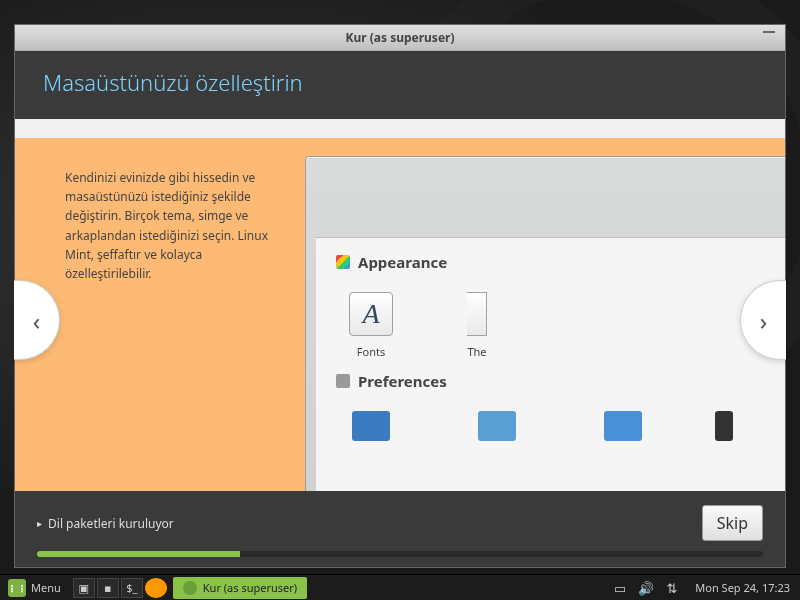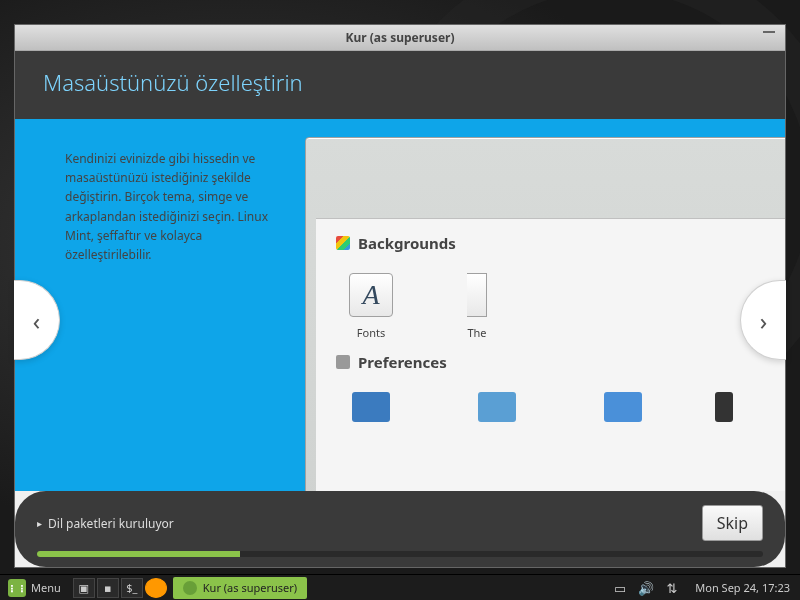--- a/index.html
+++ b/index.html
@@ -7,21 +7,21 @@
 .desktop-bg { position: absolute; inset: 0; background: radial-gradient(ellipse at 30% 40%, #3a3a3a 0%, #1a1a1a 60%); }
 .desktop-bg::before { content: ""; position: absolute; right: -50px; top: -50px; width: 400px; height: 400px; border-radius: 50%; border: 40px solid #2a2a2a; opacity: 0.3; }
 
 .installer-window { position: absolute; left: 14px; top: 24px; right: 14px; height: 544px; background: #f0f0f0; border: 1px solid #666; display: flex; flex-direction: column; }
 .titlebar { height: 26px; background: linear-gradient(#e0e0e0, #c0c0c0); border-bottom: 1px solid #aaa; display: flex; align-items: center; justify-content: center; position: relative; font-size: 12px; color: #444; font-weight: bold; }
 .titlebar .min { position: absolute; right: 10px; top: 6px; width: 12px; height: 2px; background: #666; }
 
 .header-band { background: #3a3a3a; color: #7dd3fc; padding: 16px 28px 22px; }
 .header-band h1 { font-size: 22px; font-weight: 300; }
 
-.slide-area { flex: 1; background: #0ea5e9; position: relative; display: flex; overflow: hidden; }
+.slide-area { flex: 1; background: #fdba74; position: relative; display: flex; overflow: hidden; margin-top: 19px; }
 .slide-text { width: 290px; padding: 30px 24px 0 50px; font-size: 12px; color: #444; line-height: 1.6; }
 .slide-preview { flex: 1; position: relative; padding-top: 18px; }
 
 .preview-window { position: absolute; left: 0; top: 18px; right: -20px; bottom: -20px; background: linear-gradient(#d8dbd9, #cfd2d0); border: 1px solid #a0a0a0; border-radius: 4px 0 0 0; box-shadow: inset 0 1px 0 #fff; }
 .preview-inner { position: absolute; left: 10px; right: 0; top: 80px; bottom: 0; background: #f5f5f5; border-top: 1px solid #c0c0c0; padding: 14px 0 0 20px; }
 .section-head { display: flex; align-items: center; gap: 8px; font-size: 15px; color: #444; font-weight: bold; margin-bottom: 20px; }
 .section-head.prefs { margin-top: 12px; }
 .appearance-icon { width: 14px; height: 14px; background: linear-gradient(135deg,#e74c3c 0 25%,#f1c40f 25% 50%,#2ecc71 50% 75%,#3498db 75%); border-radius: 2px; }
 .prefs-icon { width: 14px; height: 14px; background: #999; border-radius: 2px; }
 
@@ -31,21 +31,21 @@
 .bg-thumb { width: 32px; height: 26px; background: linear-gradient(90deg,#c0392b 0 20%,#e67e22 20% 40%,#f1c40f 40% 60%,#27ae60 60% 80%,#2980b9 80%); border-radius: 2px; }
 .fx-thumb { width: 30px; height: 30px; background: radial-gradient(circle at 30% 30%,#5dade2,#2471a3); border-radius: 3px; position: relative; }
 .fx-thumb::after { content: "✦"; position: absolute; right: -2px; top: -4px; color: #f4d03f; font-size: 12px; }
 .font-thumb { font-family: Georgia, serif; font-style: italic; color: #34495e; font-size: 28px; }
 .pref-thumb { width: 38px; height: 30px; border-radius: 3px; }
 
 .nav-btn { position: absolute; top: 280px; width: 46px; height: 80px; background: #fff; border: 1px solid #d0d0d0; box-shadow: 0 2px 6px rgba(0,0,0,.15); display: flex; align-items: center; justify-content: center; font-size: 24px; color: #555; cursor: pointer; }
 .nav-prev { left: 14px; border-radius: 0 40px 40px 0; border-left: none; }
 .nav-next { right: 14px; border-radius: 40px 0 0 40px; border-right: none; }
 
-.footer { background: #3a3a3a; color: #ddd; padding: 14px 22px 10px; display: flex; flex-direction: column; gap: 10px; border-radius: 31px; }
+.footer { background: #3a3a3a; color: #ddd; padding: 14px 22px 10px; display: flex; flex-direction: column; gap: 10px; }
 .footer-row { display: flex; align-items: center; justify-content: space-between; }
 .status-text { font-size: 12px; display: flex; align-items: center; gap: 6px; }
 .status-text::before { content: "▸"; font-size: 10px; }
 .skip-btn { background: linear-gradient(#fafafa,#e0e0e0); border: 1px solid #999; border-radius: 3px; padding: 6px 14px; font-size: 16px; color: #333; cursor: pointer; }
 .progress-track { height: 6px; background: #2a2a2a; border-radius: 3px; overflow: hidden; }
 .progress-fill { height: 100%; background: #8bc34a; width: 28%; }
 
 .panel { position: absolute; left: 0; right: 0; bottom: 0; height: 26px; background: #1c1c1c; display: flex; align-items: center; color: #ccc; font-size: 11px; border-top: 1px solid #000; }
 .menu-btn { display: flex; align-items: center; gap: 5px; padding: 0 8px; height: 100%; cursor: pointer; }
 .mint-logo { width: 18px; height: 18px; background: #7cb342; border-radius: 3px; display: flex; align-items: center; justify-content: center; color: #fff; font-size: 10px; font-weight: bold; }
@@ -74,21 +74,21 @@
     <h1>Masaüstünüzü özelleştirin</h1>
   </div>
 
   <div class="slide-area">
     <div class="slide-text">Kendinizi evinizde gibi hissedin ve masaüstünüzü istediğiniz şekilde değiştirin. Birçok tema, simge ve arkaplandan istediğinizi seçin. Linux Mint, şeffaftır ve kolayca özelleştirilebilir.</div>
     <div class="slide-preview">
       <div class="preview-window">
         <div class="preview-inner">
           <div class="section-head">
             <span class="appearance-icon"></span>
-            <span>Backgrounds</span>
+            <span>Appearance</span>
           </div>
           <div class="icon-row">
             <div class="icon-item">
               <div class="icon-box">
                   <span class="font-thumb">A</span>
                 </div>
               <span>Fonts</span>
             </div>
             <div class="icon-item" style="width:30px">
               <div class="icon-box" style="width:20px;border-left:none;border-radius:0"></div>

